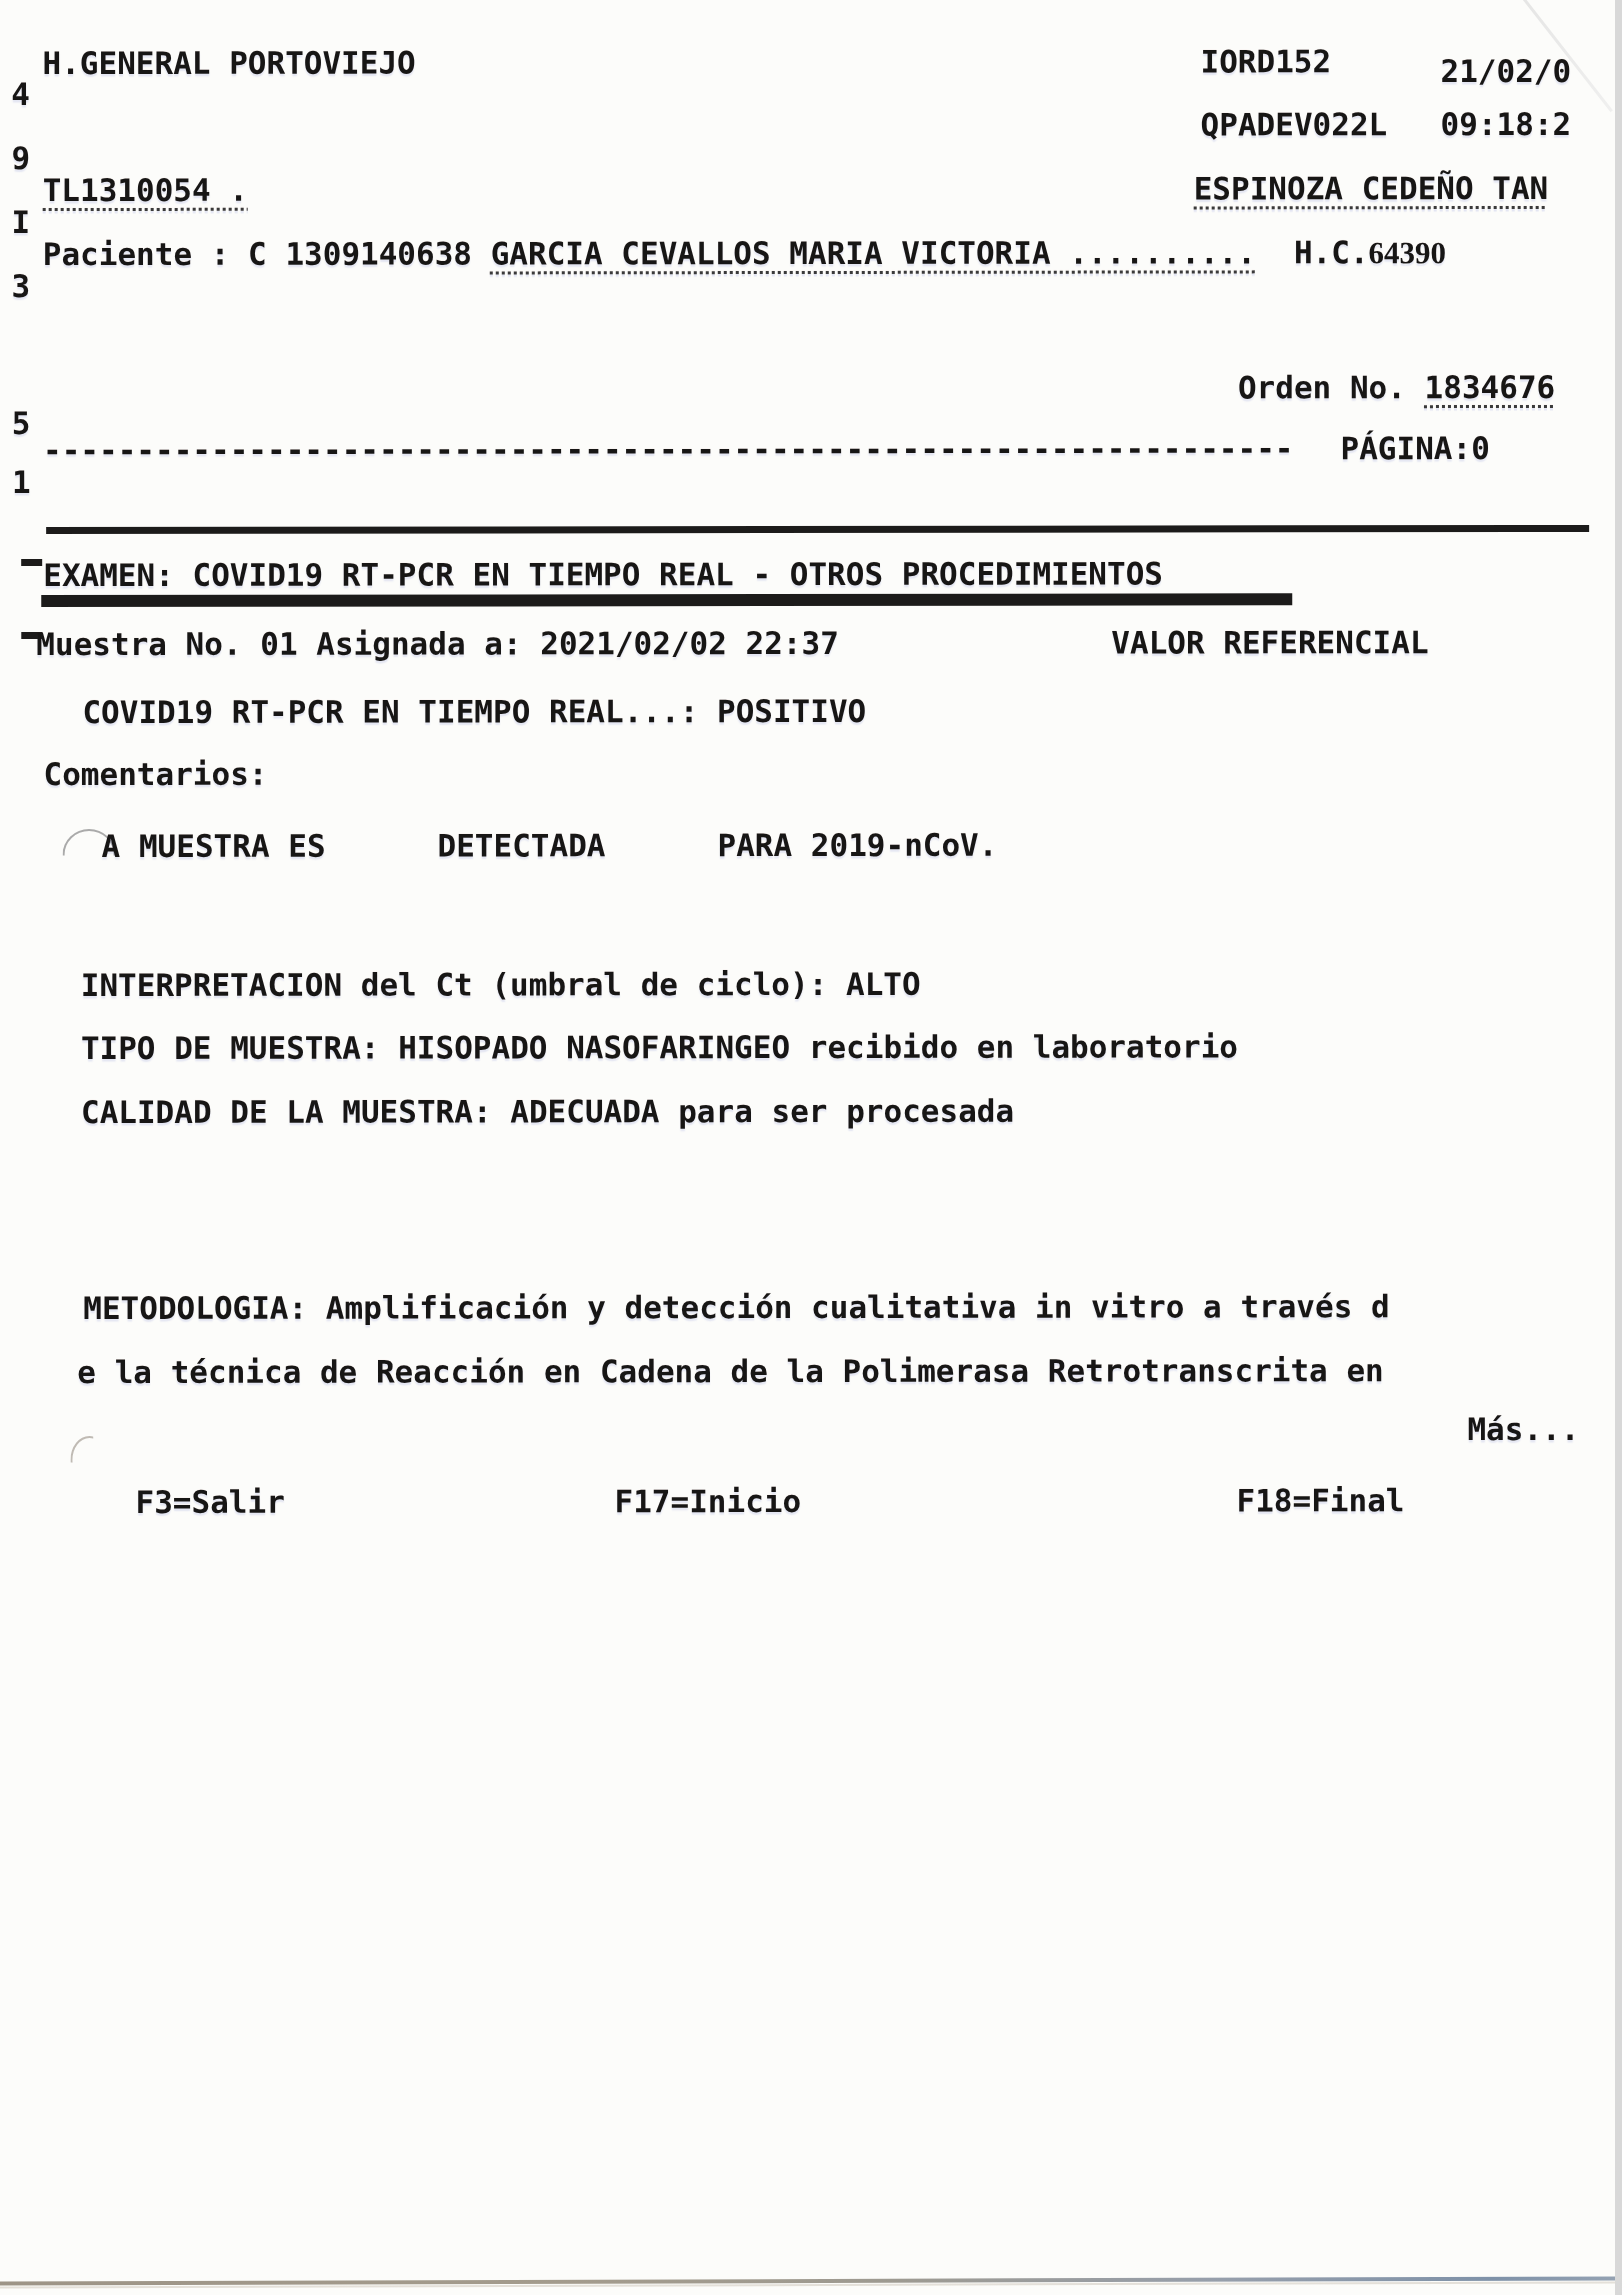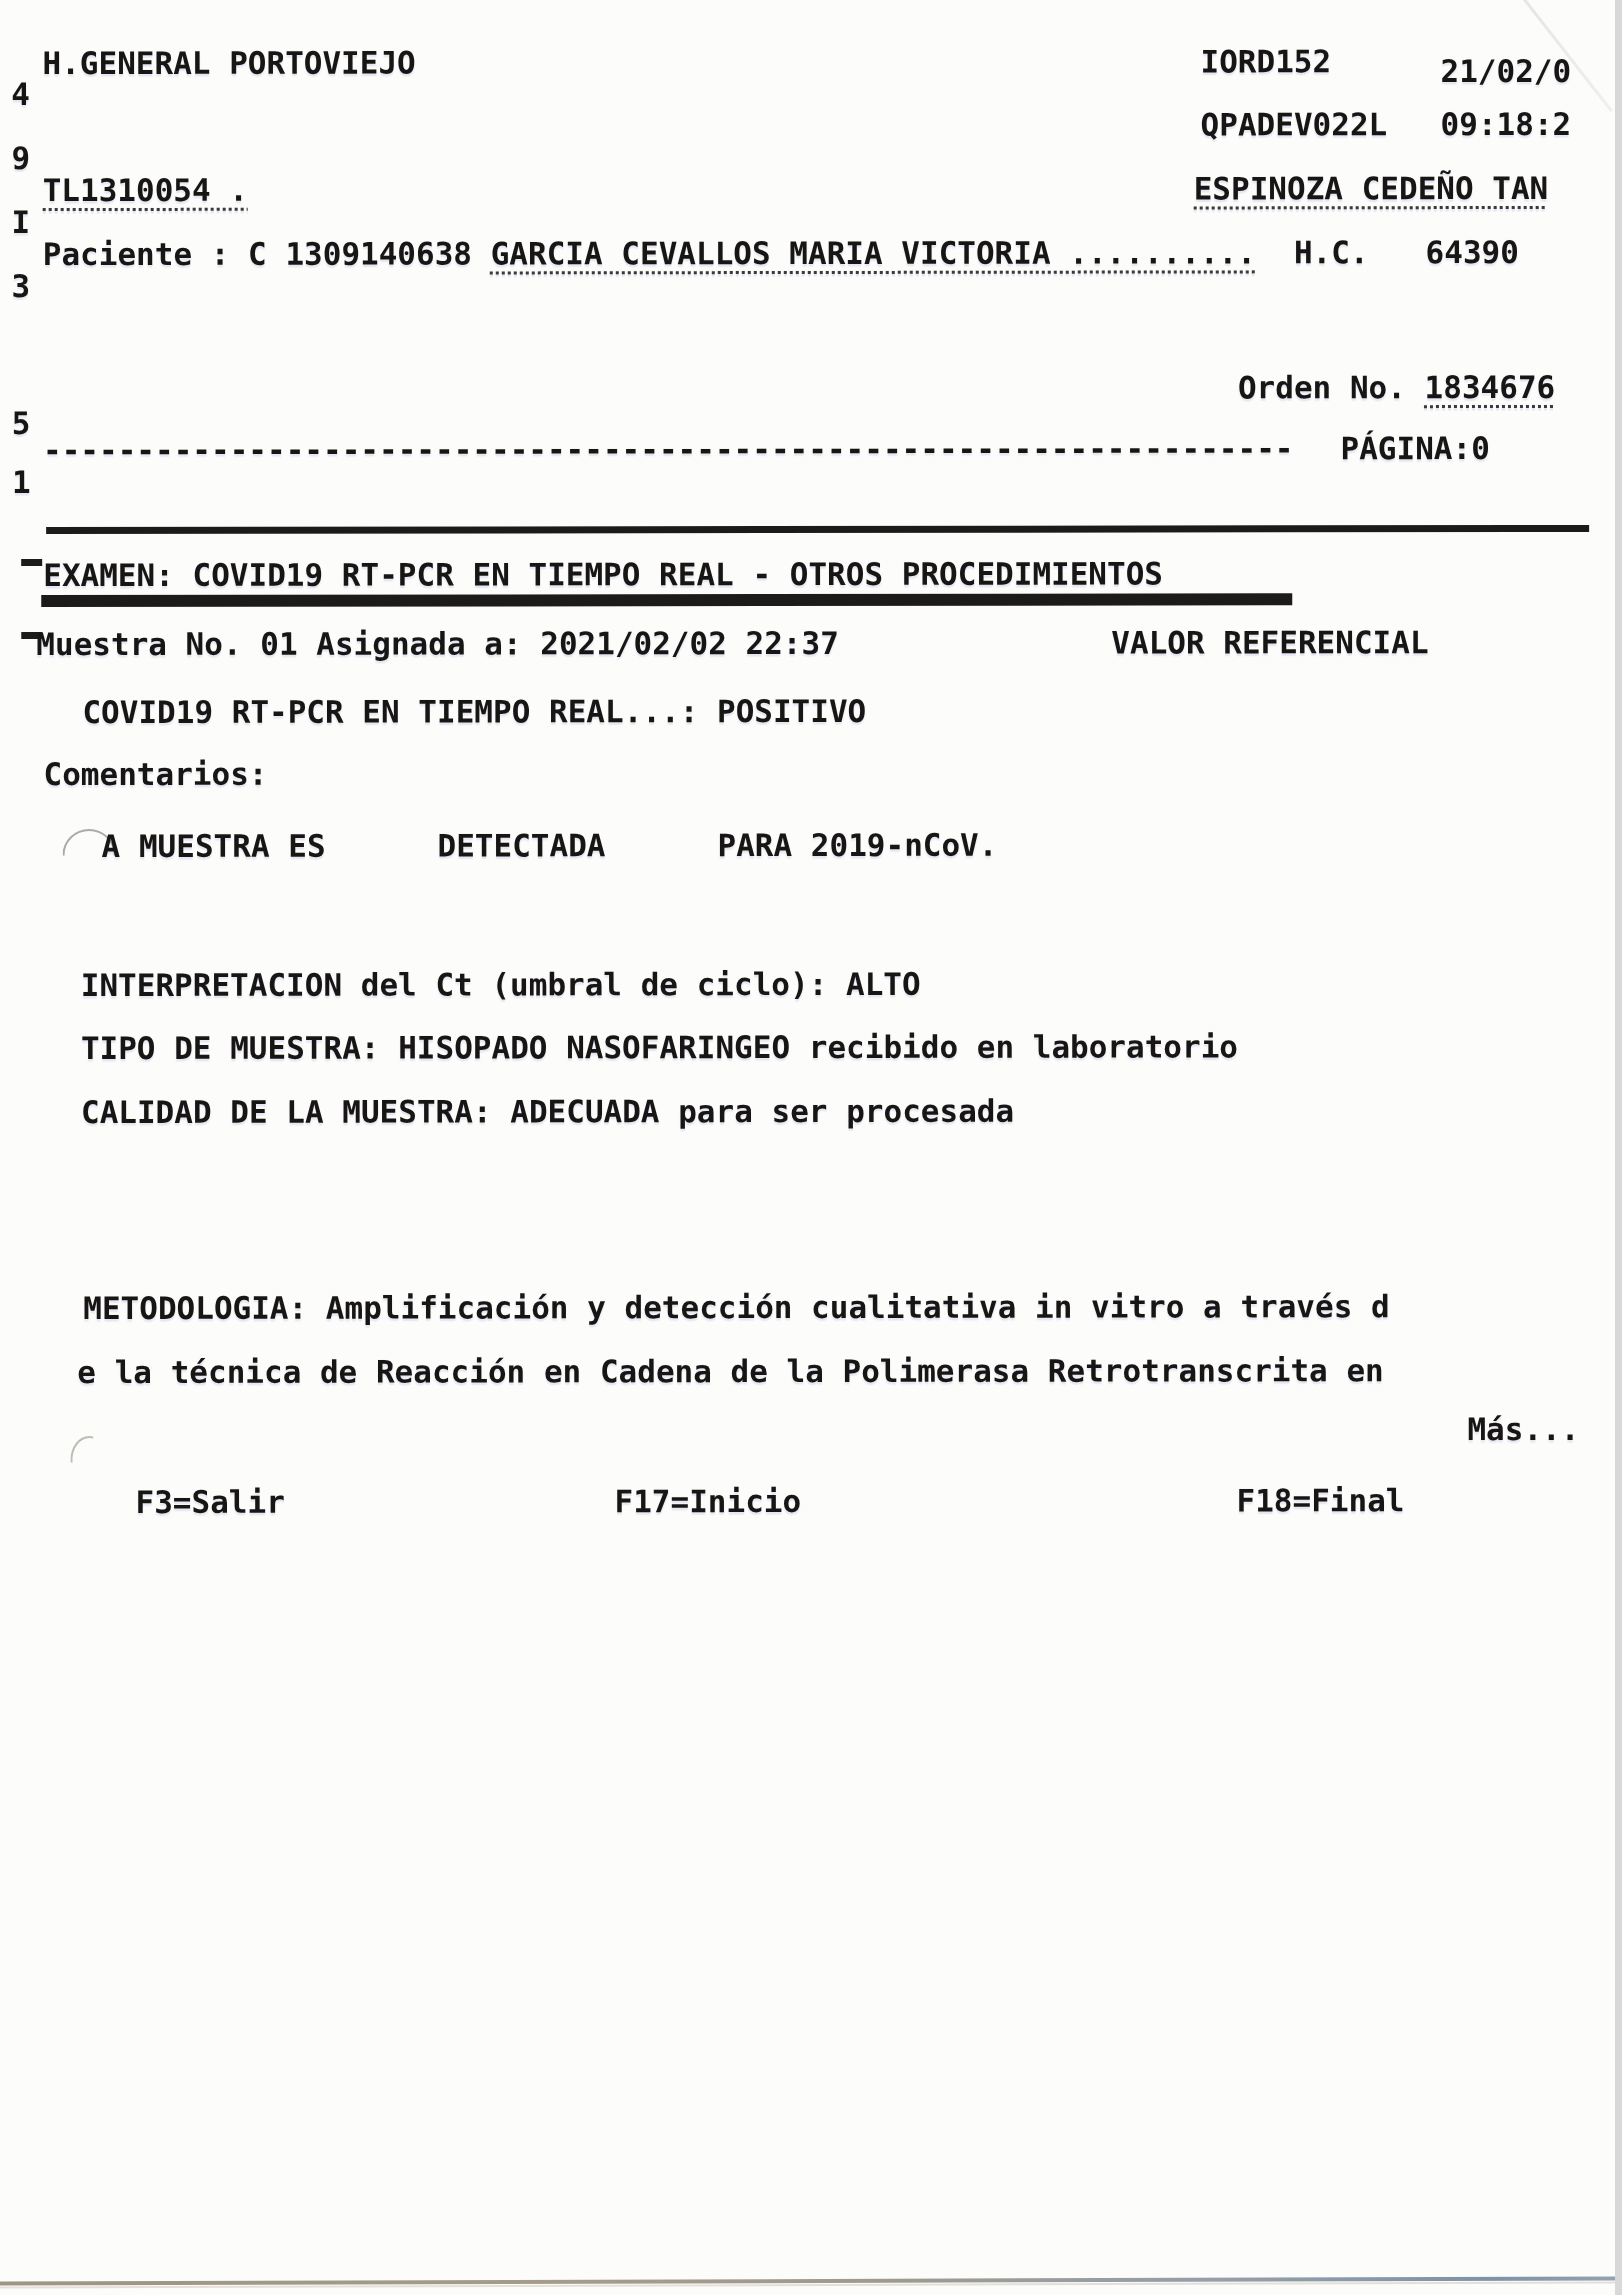--- a/index.html
+++ b/index.html
@@ -23,21 +23,21 @@
   }
   .du{
     text-decoration-line:underline;
     text-decoration-style:dotted;
     text-decoration-thickness:2.5px;
     text-underline-offset:6.9px;
     text-decoration-color:#3a3a3a;
   }
   .rule{position:absolute;background:#1c1b1a;}
   .hc-label{margin-left:38px;}
-  .hc-value{margin-left:57px;}
+  .hc-value{font-family:Liberation Serif, serif;}
   .pagina{margin-left:47px;}
   .arc{
     position:absolute;
     border:2.9px solid #8f8f8f;
     border-radius:50%;
     clip-path:inset(0 0 48% 0);
     opacity:0.75;
     background:transparent;
   }
   .arc-small{

